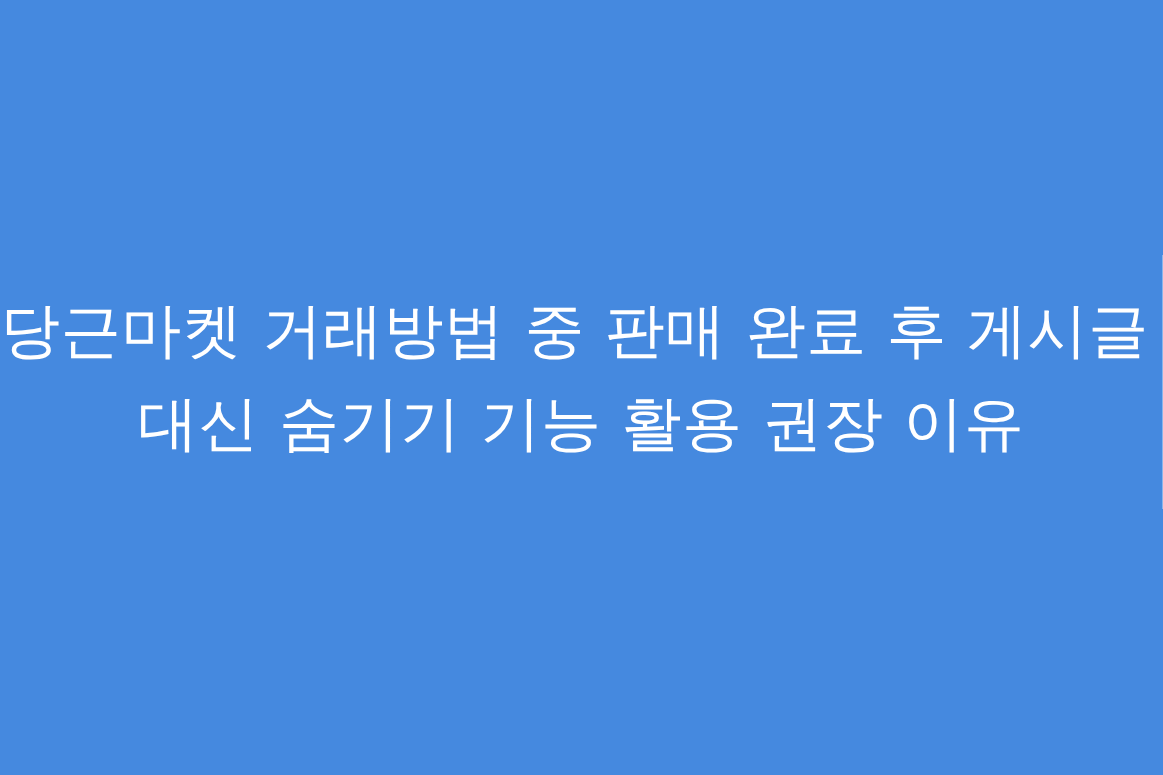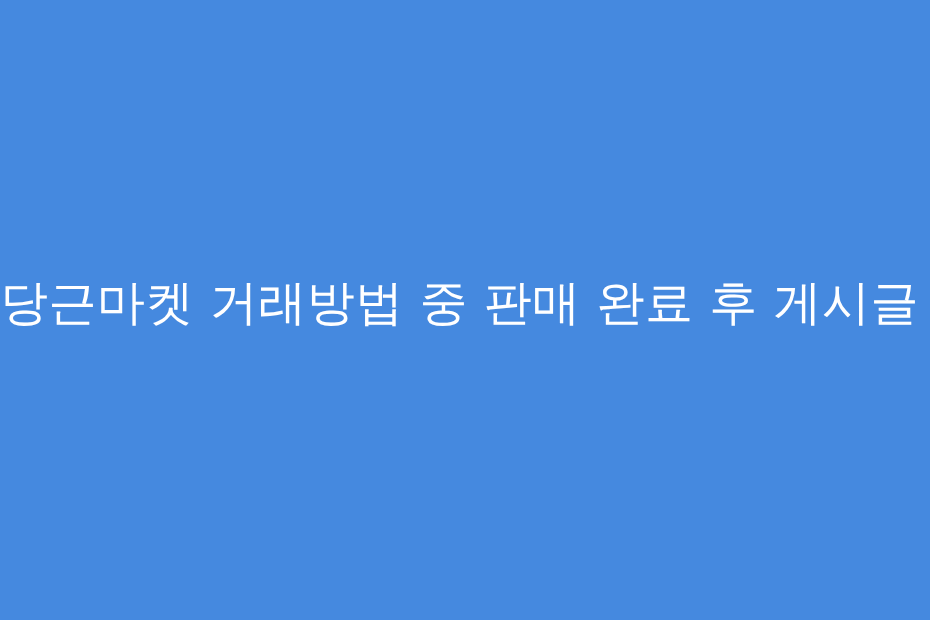--- a/index.html
+++ b/index.html
@@ -64,16 +64,17 @@
 </style>
 </head>
 <body>
 
 <div class="thumbnail-card">
 
   <div class="title-block">
 
     <span class="title-line title-line--overflow">당근마켓 거래방법 중 판매 완료 후 게시글 삭제</span>
 
+    <span class="title-line title-line--second">대신 숨기기 기능 활용 권장 이유</span>
 
   </div>
 
 </div>
 
 </body></html>

